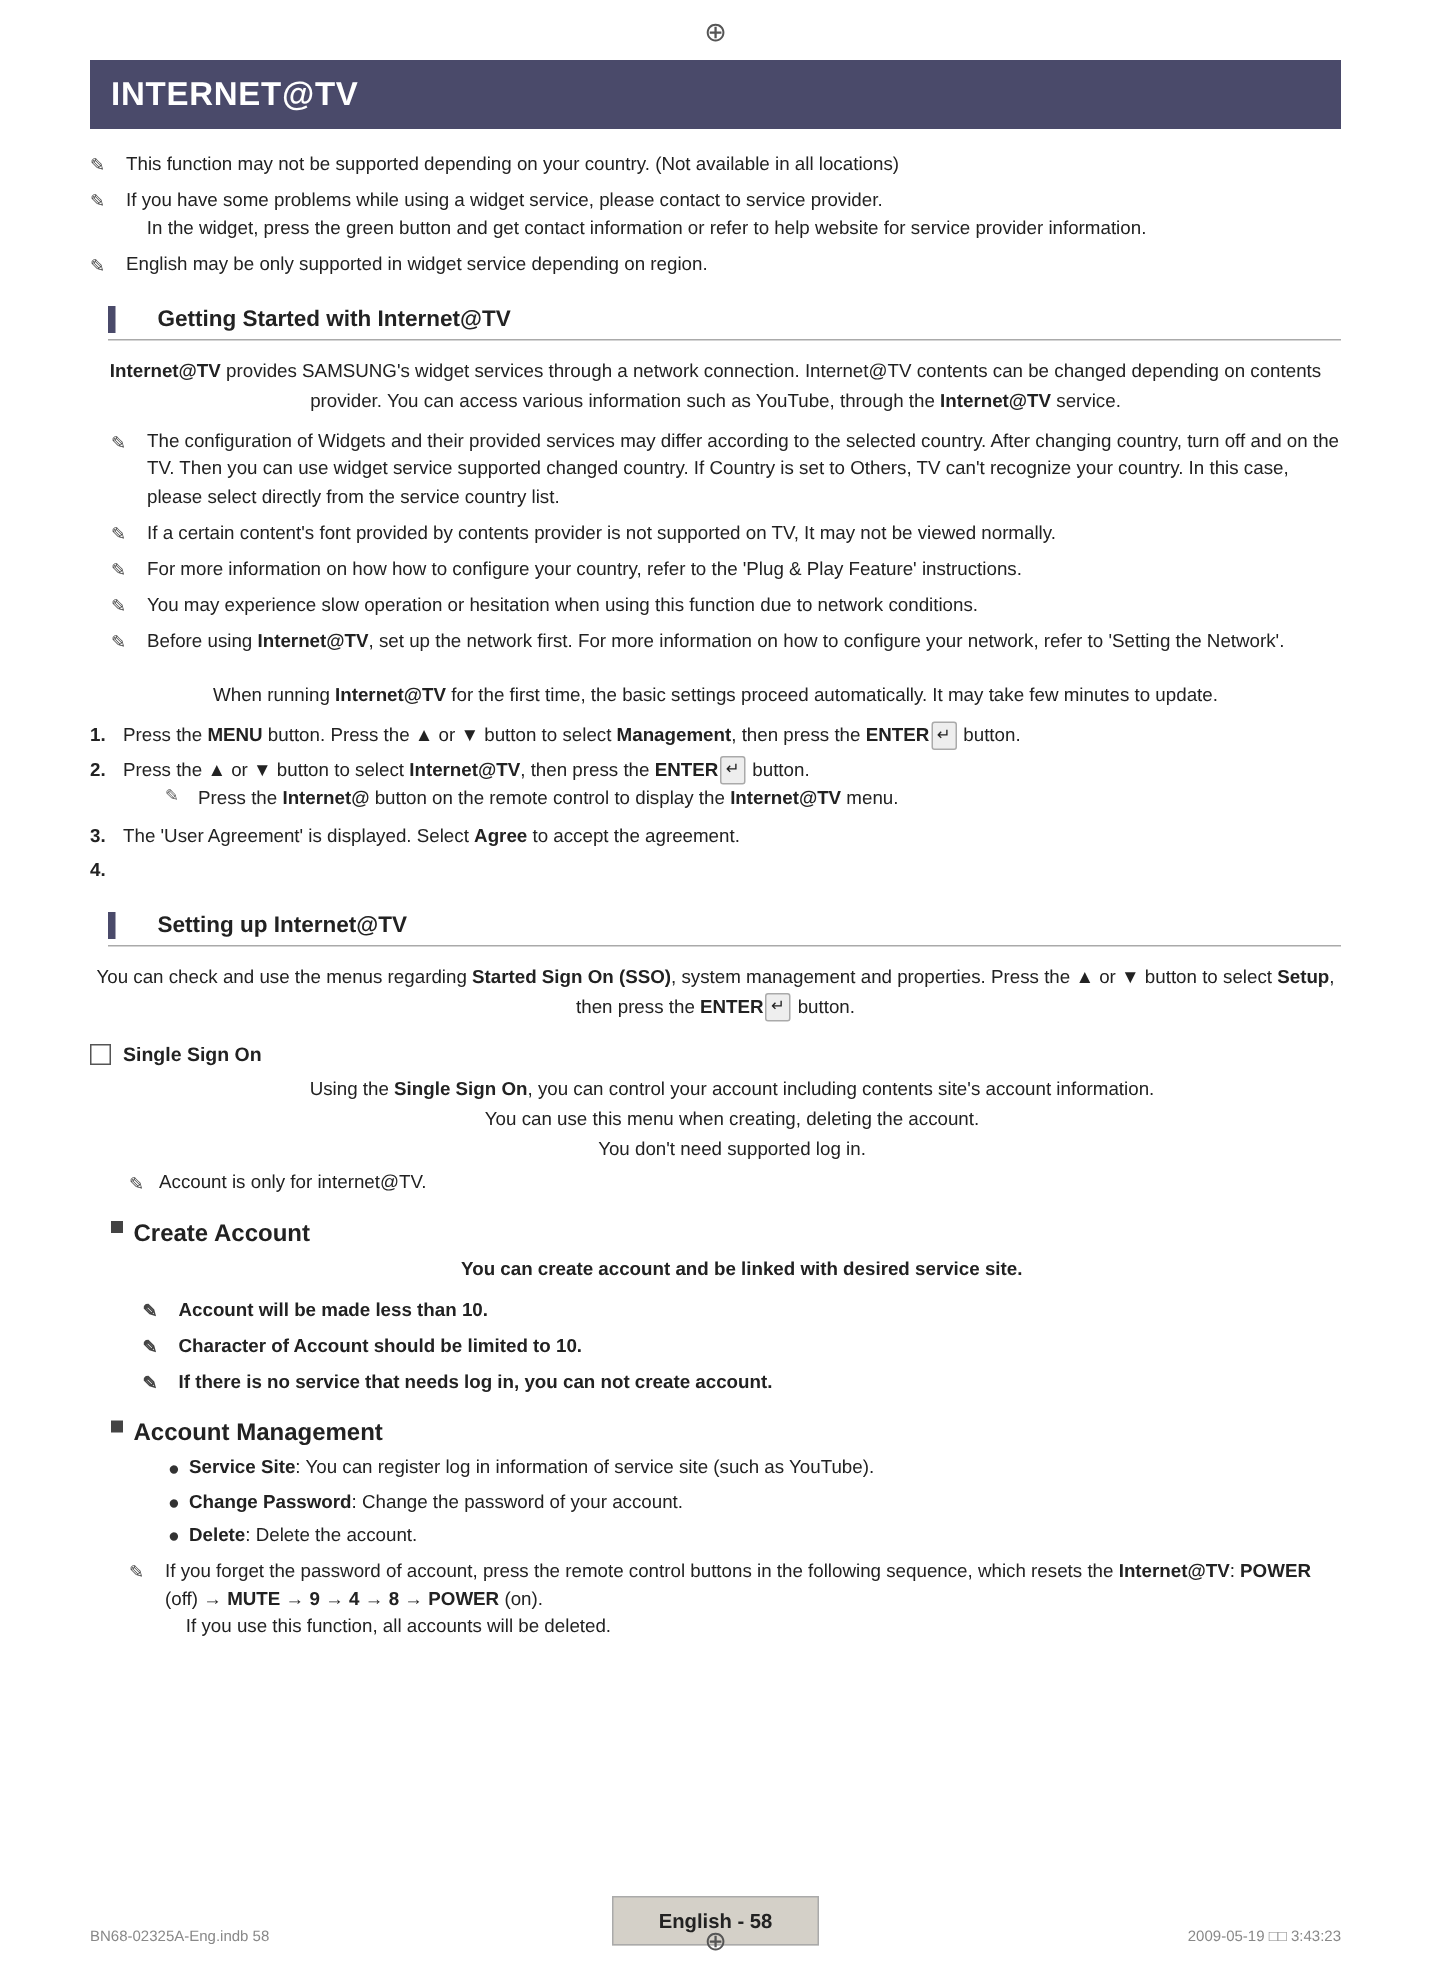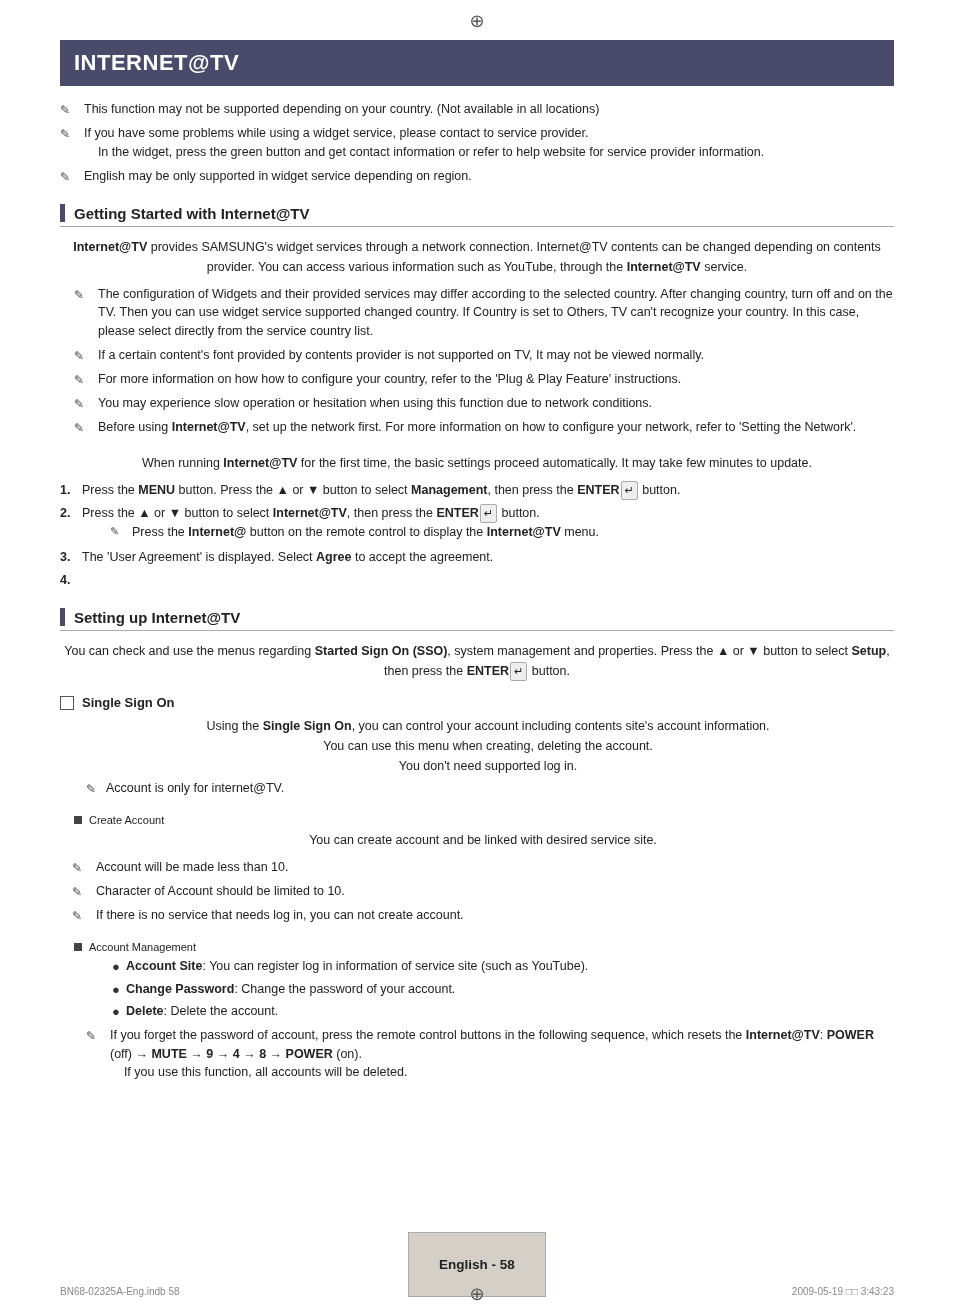--- a/index.html
+++ b/index.html
@@ -52,26 +52,27 @@
     .note-icon {
       min-width: 18px;
       margin-right: 6px;
       font-size: 12px;
       color: #444;
       margin-top: 1px;
     }
     
     .section-heading {
       display: flex;
-      align-items: flex-end;
+      align-items: center;
       font-size: 15px;
       font-weight: bold;
-      margin: 18px 0 10px 0;
+      margin: 18px 0 10px 12px;
       padding-bottom: 4px;
       border-bottom: 1px solid #aaa;
+      gap: 19px;
     }
     .section-bar {
       width: 5px;
       height: 18px;
       background: #4a4a6a;
       margin-right: 9px;
       display: inline-block;
     }
     
     .body-text {
@@ -128,23 +129,23 @@
       width: 14px;
       height: 14px;
       border: 1.5px solid #555;
       margin-right: 8px;
       display: inline-block;
       flex-shrink: 0;
     }
     
     .mini-section {
       display: flex;
-      align-items: center;
-      font-size: 11px;
-      font-weight: normal;
+      align-items: flex-start;
+      font-size: 16px;
+      font-weight: bold;
       margin: 10px 0 4px 14px;
     }
     .filled-sq {
       width: 8px;
       height: 8px;
       background: #444;
       margin-right: 7px;
       display: inline-block;
       flex-shrink: 0;
     }
@@ -171,21 +172,21 @@
       bottom: 18px;
       left: 0;
       right: 0;
       display: flex;
       justify-content: center;
       align-items: center;
     }
     .footer-badge {
       background: #d4d0c8;
       border: 1px solid #aaa;
-      padding: 24px 30px;
+      padding: 8px 30px;
       font-size: 13.5px;
       font-weight: bold;
       color: #222;
     }
     .footer-left {
       position: absolute;
       bottom: 18px;
       left: 60px;
       font-size: 10px;
       color: #888;
@@ -326,21 +327,21 @@
         <span>Account is only for internet@TV.</span>
       </li>
     </ul>
   </div>
 
   <div class="mini-section">
     <span class="filled-sq"></span>
     <span>Create Account</span>
   </div>
 
-  <div style="margin-left:12px;">
+  <div style="margin-left:35px;font-weight:bold;">
     <p class="body-text">You can create account and be linked with desired service site.</p>
     <ul class="note-list">
       <li>
         <span class="note-icon">✎</span>
         <span>Account will be made less than 10.</span>
       </li>
       <li>
         <span class="note-icon">✎</span>
         <span>Character of Account should be limited to 10.</span>
       </li>
@@ -353,21 +354,21 @@
 
   <div class="mini-section">
     <span class="filled-sq"></span>
     <span>Account Management</span>
   </div>
 
   <div style="margin-left:26px;">
     <ul class="bullet-list">
       <li>
         <span class="bullet-dot">●</span>
-        <span><span class="bold">Account Site</span>: You can register log in information of service site (such as YouTube).</span>
+        <span><span class="bold">Service Site</span>: You can register log in information of service site (such as YouTube).</span>
       </li>
       <li>
         <span class="bullet-dot">●</span>
         <span><span class="bold">Change Password</span>: Change the password of your account.</span>
       </li>
       <li>
         <span class="bullet-dot">●</span>
         <span><span class="bold">Delete</span>: Delete the account.</span>
       </li>
     </ul>

